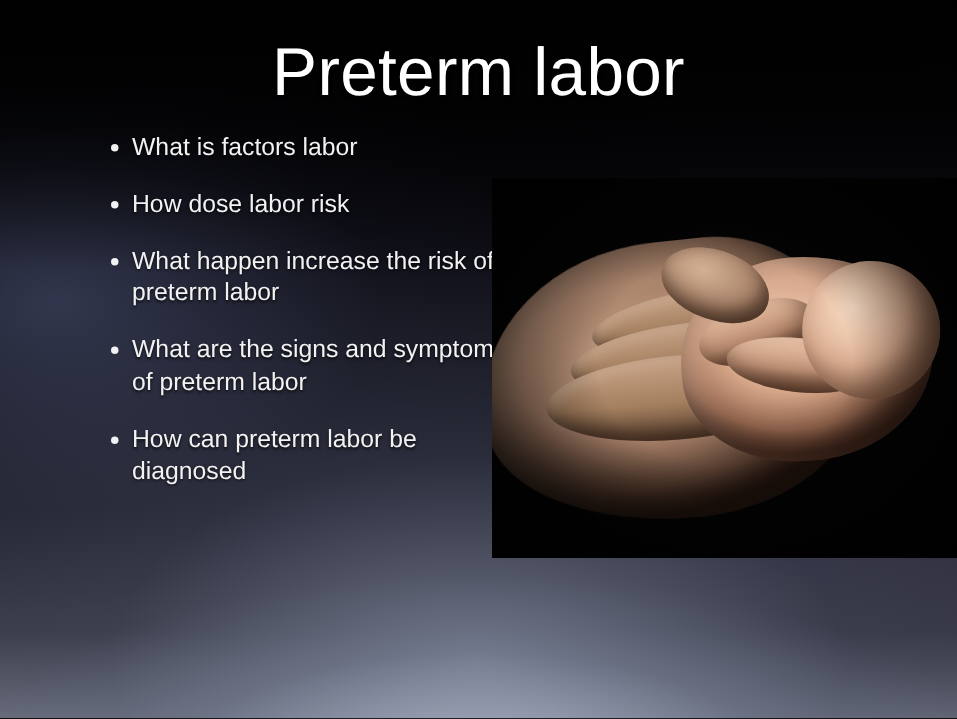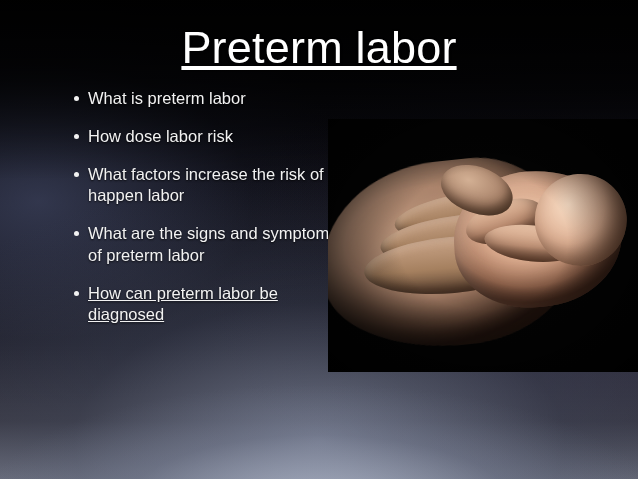--- a/index.html
+++ b/index.html
@@ -51,21 +51,20 @@
     left: 0;
     right: 0;
     top: 24px;
     text-align: center;
     color: #ffffff;
     font-size: 45px;
     font-weight: 400;
     letter-spacing: 0.2px;
     line-height: 1.05;
     text-shadow: 0 1px 3px rgba(0,0,0,0.6);
-    text-decoration: underline;
   }
 
   
   .bullets {
     position: absolute;
     left: 74px;
     top: 88px;
     width: 268px;
     margin: 0;
     padding: 0;
@@ -73,21 +72,21 @@
   }
   .bullet {
     position: relative;
     color: #f2f2f2;
     font-size: 16.5px;
     line-height: 1.28;
     margin-bottom: 17px;
     padding-left: 14px;
     text-shadow: 0 1px 2px rgba(0,0,0,0.75);
   }
-  .bullet:last-child { margin-bottom: 0; text-decoration: underline; }
+  .bullet:last-child { margin-bottom: 0; }
   .bullet .dot {
     position: absolute;
     left: 0;
     top: 8px;
     width: 5px;
     height: 5px;
     border-radius: 50%;
     background: #f2f2f2;
   }
   .bullet .txt { display: block; }
@@ -199,29 +198,29 @@
 
   <div class="bg-base"></div>
   <div class="bg-topdark"></div>
   <div class="bg-bottomglow"></div>
 
   <div class="title">Preterm labor</div>
 
   <ul class="bullets">
     <li class="bullet">
       <span class="dot"></span>
-      <span class="txt">What is preterm labor</span>
+      <span class="txt">What is factors labor</span>
     </li>
     <li class="bullet">
       <span class="dot"></span>
       <span class="txt">How dose labor risk</span>
     </li>
     <li class="bullet">
       <span class="dot"></span>
-      <span class="txt">What factors increase the risk of happen labor</span>
+      <span class="txt">What happen increase the risk of preterm labor</span>
     </li>
     <li class="bullet">
       <span class="dot"></span>
       <span class="txt">What are the signs and symptoms of preterm labor</span>
     </li>
     <li class="bullet">
       <span class="dot"></span>
       <span class="txt">How can preterm labor be diagnosed</span>
     </li>
   </ul>

